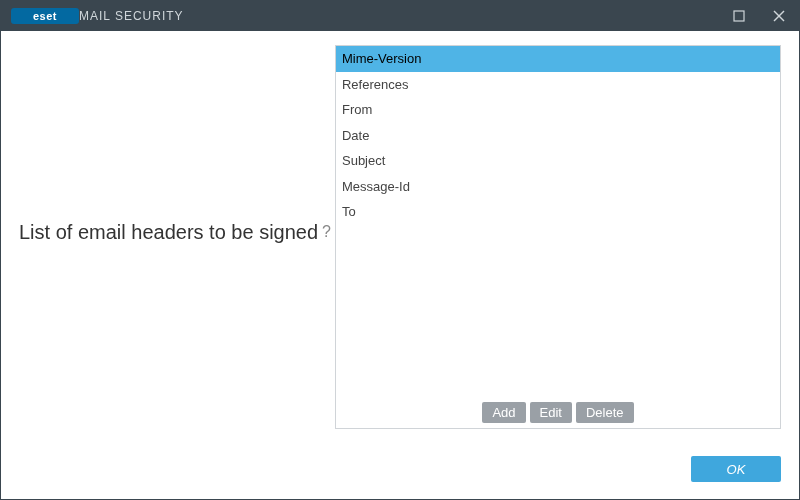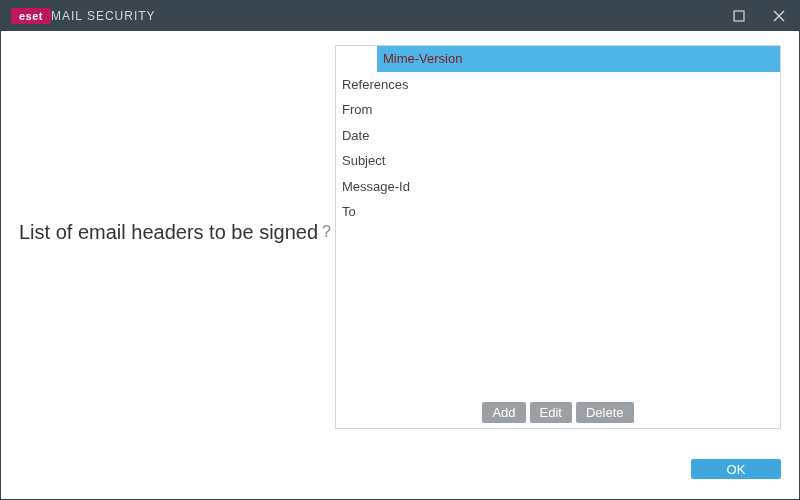--- a/index.html
+++ b/index.html
@@ -1,34 +1,34 @@
 <!DOCTYPE html>
 <html><head>
 <meta charset="utf-8">
 <style>
   * { box-sizing: border-box; margin: 0; padding: 0; }
   html, body { width: 800px; height: 500px; font-family: "Segoe UI", Arial, sans-serif; font-size: 13px; color: #333; background: #fff; overflow: hidden; }
   .window { width: 800px; height: 500px; display: flex; flex-direction: column; border: 1px solid #3a464f; }
   .titlebar { height: 30px; background: #3a464f; color: #fff; display: flex; align-items: center; padding: 0 0 0 10px; }
-  .brand-badge { background: #be185d; color: #fff; font-weight: 700; font-size: 11px; padding: 2px 8px; border-radius: 3px; letter-spacing: 0.5px; }
+  .brand-badge { background: #0369a1; color: #fff; font-weight: 700; font-size: 11px; padding: 2px 22px; border-radius: 3px; letter-spacing: 0.5px; }
   .brand-text { margin-left: 0; font-size: 12px; letter-spacing: 1px; color: #cfd6da; }
   .title-spacer { flex: 1; }
   .title-btn { width: 40px; height: 30px; display: flex; align-items: center; justify-content: center; color: #cfd6da; cursor: pointer; }
   .content { flex: 1; padding: 14px 18px 10px 18px; display: flex; }
   .heading-row { display: flex; align-items: center; margin-bottom: 10px; }
   .heading { font-size: 20px; font-weight: 400; color: #333; flex: 1; }
   .help { color: #888; font-size: 16px; cursor: pointer; padding: 0 4px; }
   .listbox { flex: 1; border: 1px solid #d0d4d8; background: #fff; display: flex; flex-direction: column; overflow: hidden; }
   .list-scroll { flex: 1; overflow-y: auto; }
   .list-item { padding: 3px 6px; font-size: 13px; color: #444; cursor: default; line-height: 1.5; }
-  .list-item.selected { background: #4fb4e6; color: #7f1d1d; margin-left: 41px; }
+  .list-item.selected { background: #4fb4e6; color: #000000; }
   .list-toolbar { padding: 5px 4px; display: flex; gap: 4px; justify-content: center; }
   .tool-btn { background: #9aa0a6; color: #fff; border: none; padding: 3px 10px; font-size: 13px; border-radius: 2px; cursor: pointer; }
   .footer { height: 60px; display: flex; align-items: center; justify-content: flex-end; padding: 0 18px; gap: 10px; }
-  .btn { min-width: 90px; height: 20px; border: none; border-radius: 2px; font-size: 13px; cursor: pointer; }
+  .btn { min-width: 90px; height: 26px; border: none; border-radius: 2px; font-size: 13px; cursor: pointer; font-style: italic; }
   .btn-primary { background: #3fa7dd; color: #fff; }
   .btn-secondary { background: #9aa0a6; color: #fff; }
 </style>
 </head>
 <body>
 
 <div class="window">
 
   <div class="titlebar">
     <span class="brand-badge">eset</span>

